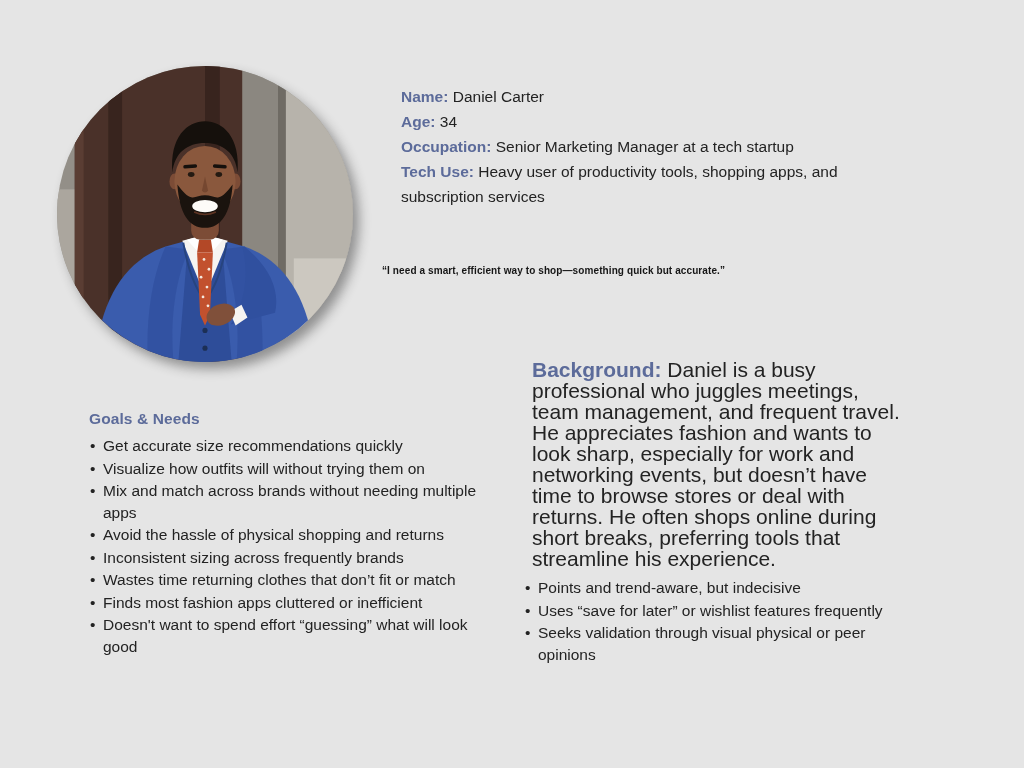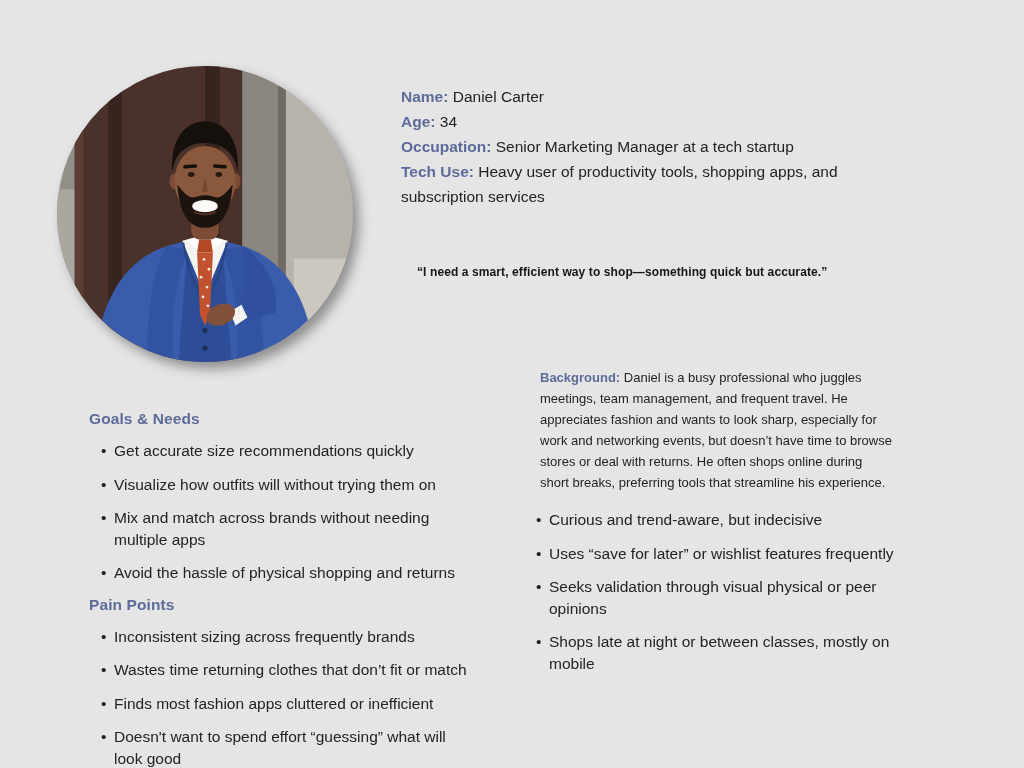--- a/index.html
+++ b/index.html
@@ -13,32 +13,32 @@
     overflow:hidden;box-shadow:6px 7px 12px rgba(40,40,40,.45);
   }
   .avatar svg{display:block;width:100%;height:100%;}
   
   .profile{
     position:absolute;left:401px;top:84px;width:490px;
     font-size:15.5px;line-height:25px;
   }
   .label{font-weight:700;color:#5c6b9a;}
   .quote{
-    position:absolute;left:417px;top:265px;width:580px;
-    font-size:12px;font-weight:700;color:#161616;letter-spacing:.1px;
+    position:absolute;left:382px;top:265px;width:580px;
+    font-size:10px;font-weight:700;color:#161616;letter-spacing:.1px;
   }
   
   .col-left{position:absolute;left:89px;top:410px;width:398px;}
   .col-right{position:absolute;left:524px;top:351px;width:386px;}
   h3.sec{
     margin:0 0 7px 0;font-size:15.5px;font-weight:700;color:#5c6b9a;letter-spacing:.1px;
   }
-  .para{margin:16px;font-size:13px;line-height:21px;}
+  .para{margin:8px;font-size:21px;line-height:21px;}
   ul.blist{margin:0;padding:0;list-style:none;font-size:15.5px;line-height:21.5px;}
-  ul.blist li{position:relative;padding-left:13px;margin:12px;}
+  ul.blist li{position:relative;padding-left:13px;margin:1px;}
   ul.blist li::before{content:"•";position:absolute;left:0;top:0;color:#232323;}
   .goals-list{margin-left:16px;}
   .pain-list{margin-left:36px;}
   .traits-list{margin-left:13px;}
   .gap-pain{margin-top:25px;}
   .gap-traits{margin-top:27px;}
 </style>
 </head>
 <body>
 
@@ -133,33 +133,31 @@
 
   <div class="col-left">
     <h3 class="sec">Goals &amp; Needs</h3>
     <ul class="blist goals-list">
         <li>Get accurate size recommendations quickly</li>
         <li>Visualize how outfits will without trying them on</li>
         <li>Mix and match across brands without needing multiple apps</li>
         <li>Avoid the hassle of physical shopping and returns</li>
       </ul>
 
-    <h3 class="sec gap-pain">Pain Points</h3>
     <ul class="blist pain-list">
         <li>Inconsistent sizing across frequently brands</li>
         <li>Wastes time returning clothes that don’t fit or match</li>
         <li>Finds most fashion apps cluttered or inefficient</li>
         <li>Doesn't want to spend effort “guessing” what will look good</li>
       </ul>
   </div>
 
   <div class="col-right">
     <p class="para"><span class="label">Background:</span> <span>Daniel is a busy professional who juggles meetings, team management, and frequent travel. He appreciates fashion and wants to look sharp, especially for work and networking events, but doesn’t have time to browse stores or deal with returns. He often shops online during short breaks, preferring tools that streamline his experience.</span></p>
 
     <ul class="blist traits-list">
-        <li>Curious and trend-aware, but indecisive</li>
+        <li>Points and trend-aware, but indecisive</li>
         <li>Uses “save for later” or wishlist features frequently</li>
         <li>Seeks validation through visual physical or peer opinions</li>
-        <li>Shops late at night or between classes, mostly on mobile</li>
       </ul>
   </div>
 
 </div>
 
 </body></html>

